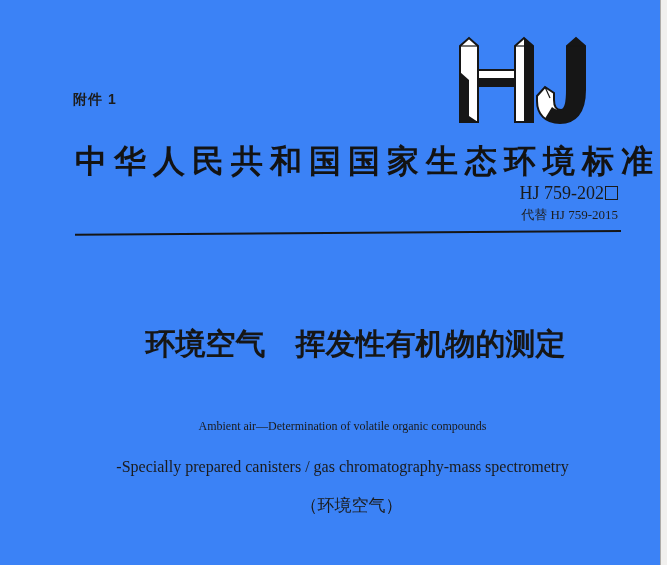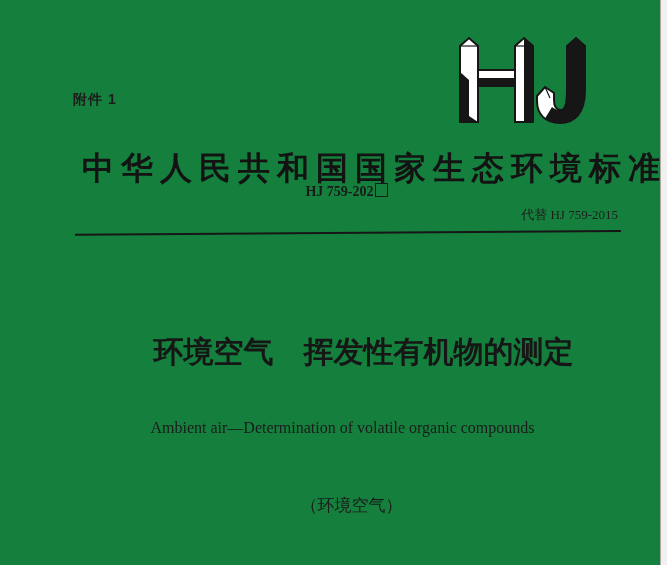--- a/index.html
+++ b/index.html
@@ -3,74 +3,74 @@
 <meta charset="utf-8">
 <style>
   html,body{margin:0;padding:0;}
   body{
     width:667px;height:565px;
     font-family:"Liberation Serif","DejaVu Serif",serif;
     background:#e9e8e6;
   }
   .page{
     position:relative;width:667px;height:565px;overflow:hidden;
-    background:#15803d;color:#171717;
+    background:#3b82f6;color:#171717;
   }
   
   .edge-line{
     position:absolute;left:660px;top:0;width:1px;height:565px;
     background:#adaba8;
   }
   .margin-strip{
     position:absolute;left:661px;top:0;width:6px;height:565px;
     background:#f1f0ee;
   }
   .attachment{
     position:absolute;left:73px;top:91px;
     font-family:"Liberation Sans","DejaVu Sans",sans-serif;
     font-size:14px;font-weight:600;letter-spacing:1px;color:#1c1c1c;
   }
   .logo{
     position:absolute;left:456px;top:36px;width:134px;height:90px;
   }
   .heading{
-    position:absolute;left:75px;top:140px;width:548px;margin:7px;
+    position:absolute;left:75px;top:140px;width:548px;margin:0;
     text-align:center;
     font-family:"Liberation Serif","DejaVu Serif",serif;
     font-size:32px;font-weight:700;letter-spacing:7px;
     white-space:nowrap;color:#131313;
   }
   .std-number{
     position:absolute;left:75px;top:183px;width:543px;
-    text-align:center;font-size:14px;font-weight:700;
+    text-align:right;font-size:18px;font-weight:400;
     font-family:"Liberation Serif","DejaVu Serif",serif;color:#1a1a1a;
   }
   .year-box{
     display:inline-block;width:11px;height:12px;
     border:1.6px solid #1a1a1a;margin-left:1px;vertical-align:-1px;
   }
   .replaces{
     position:absolute;left:75px;top:206px;width:543px;
     text-align:right;font-size:13px;color:#1d1d1d;
     font-family:"Liberation Serif","DejaVu Serif",serif;
   }
   .rule{
     position:absolute;left:75px;top:230px;width:546px;height:2px;
     background:#161616;transform:rotate(-0.4deg);transform-origin:right center;
   }
   .title-cn{
-    position:absolute;left:61px;top:313px;width:573px;margin:16px;
+    position:absolute;left:61px;top:313px;width:573px;margin:8px;
     text-align:center;
     font-family:"Liberation Sans","DejaVu Sans",sans-serif;
     font-size:30px;font-weight:700;line-height:45px;
     white-space:nowrap;color:#161616;
   }
   .title-en-1{
     position:absolute;left:61px;top:419px;width:563px;
-    text-align:center;font-size:16px;color:#1b1b1b;
+    text-align:center;font-size:12px;color:#1b1b1b;
     font-family:"Liberation Serif","DejaVu Serif",serif;
     white-space:nowrap;
   }
   .title-en-2{
     position:absolute;left:61px;top:458px;width:563px;
     text-align:center;font-size:16px;color:#1b1b1b;
     font-family:"Liberation Serif","DejaVu Serif",serif;
     white-space:nowrap;
   }
   .draft-note{
@@ -118,16 +118,17 @@
     <span>HJ 759-202</span><span class="year-box"></span>
   </div>
 
   <div class="replaces">代替 HJ  759-2015</div>
 
   <div class="rule"></div>
 
   <h2 class="title-cn"><span>环境空气　挥发性有机物的测定</span><br></h2>
 
   <div class="title-en-1">Ambient air—Determination of volatile organic compounds</div>
+  <div class="title-en-2">-Specially prepared canisters / gas chromatography-mass spectrometry</div>
 
   <div class="draft-note">（环境空气）</div>
 
 </div>
 
 </body></html>

